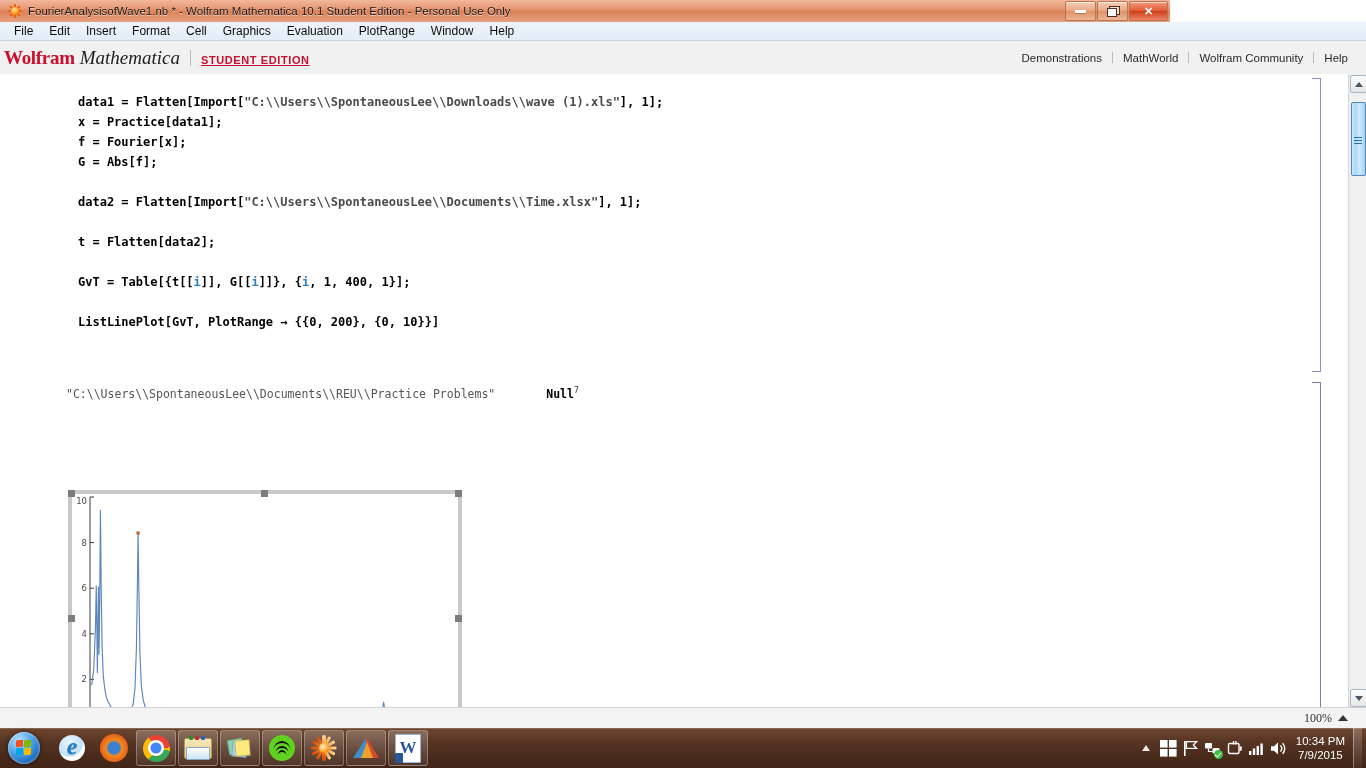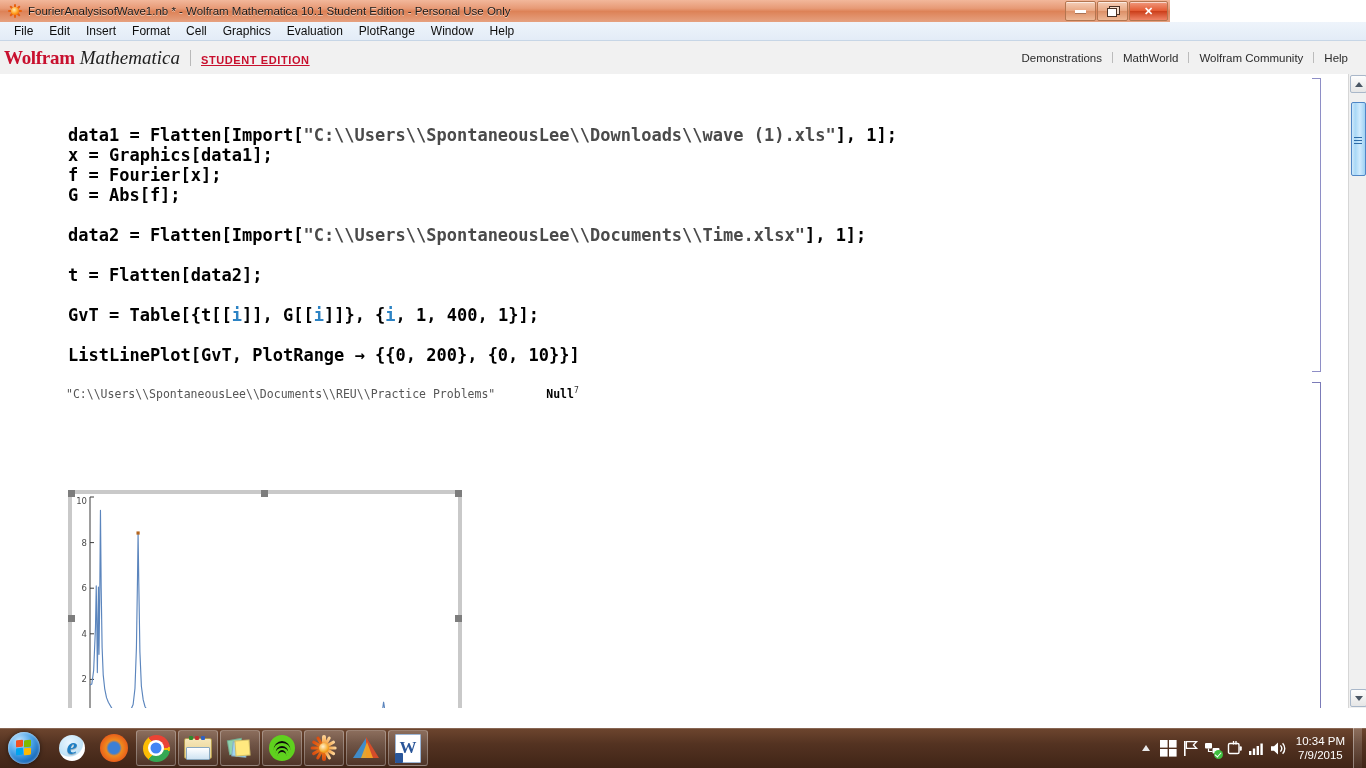--- a/index.html
+++ b/index.html
@@ -70,23 +70,23 @@
   .bannerlinks .sep{width:1px;height:11px;background:#bbb;}
 
   
   .notebook{
     position:absolute;left:0;top:74px;width:1366px;height:634px;
     background:#ffffff;overflow:hidden;
   }
   .nbcontent{position:absolute;left:0;top:0;width:1336px;height:634px;}
 
   .codeline{
-    position:absolute;left:68px;
+    position:absolute;left:78px;
     font-family:"DejaVu Sans Mono","Liberation Mono",monospace;
-    font-size:17px;color:#000;white-space:pre;font-weight:bold;margin-top:30px;
+    font-size:12px;color:#000;white-space:pre;font-weight:bold;
   }
   .codeline .str{color:#4a4a4a;font-weight:bold;}
   .codeline .loc{color:#2c83c4;font-weight:bold;}
   .outline{
     position:absolute;left:66px;
     font-family:"DejaVu Sans Mono","Liberation Mono",monospace;
     font-size:11.5px;color:#555;white-space:pre;
   }
   .outline b{color:#000;padding-left:44px;}
   .outline sup{font-size:8px;color:#333;}
@@ -260,21 +260,21 @@
       <a href="#">Wolfram Community</a>
       <span class="sep"></span>
       <a href="#">Help</a>
     </div>
   </div>
 
   <div class="notebook">
     <div class="nbcontent">
 
       <div class="codeline" style="top:21px;">data1 = Flatten[Import[<span class="str">"C:\\Users\\SpontaneousLee\\Downloads\\wave (1).xls"</span>], 1];</div>
-      <div class="codeline" style="top:41px;">x = Graphics[data1];</div>
+      <div class="codeline" style="top:41px;">x = Practice[data1];</div>
       <div class="codeline" style="top:61px;">f = Fourier[x];</div>
       <div class="codeline" style="top:81px;">G = Abs[f];</div>
       <div class="codeline" style="top:121px;">data2 = Flatten[Import[<span class="str">"C:\\Users\\SpontaneousLee\\Documents\\Time.xlsx"</span>], 1];</div>
       <div class="codeline" style="top:161px;">t = Flatten[data2];</div>
       <div class="codeline" style="top:201px;">GvT = Table[{t[[<span class="loc">i</span>]], G[[<span class="loc">i</span>]]}, {<span class="loc">i</span>, 1, 400, 1}];</div>
       <div class="codeline" style="top:241px;">ListLinePlot[GvT, PlotRange → {{0, 200}, {0, 10}}]</div>
 
       <div class="outline" style="top:312px;"><span>"C:\\Users\\SpontaneousLee\\Documents\\REU\\Practice Problems"</span> <b>Null</b><sup>7</sup></div>
 
       <div class="graphicwrap">
@@ -345,20 +345,24 @@
           <i></i>
           <i></i>
           <i></i>
         </div>
     </div>
     <div class="sbtn down">
         <span class="arrowdown"></span>
       </div>
   </div>
 
+  <div class="statusbar">
+    <span class="zoomlabel">100%</span>
+    <span class="zoomcaret"></span>
+  </div>
 
   <div class="taskbar">
     <div class="startbtn">
       <div class="orb">
         <div class="flag">
           <span style="left:0;top:0;background:#f25022;transform:skewY(-8deg)"></span>
           <span style="left:8px;top:0;background:#7fba00;transform:skewY(-8deg)"></span>
           <span style="left:0;top:8px;background:#00a4ef;transform:skewY(-8deg)"></span>
           <span style="left:8px;top:8px;background:#ffb900;transform:skewY(-8deg)"></span>
         </div>

